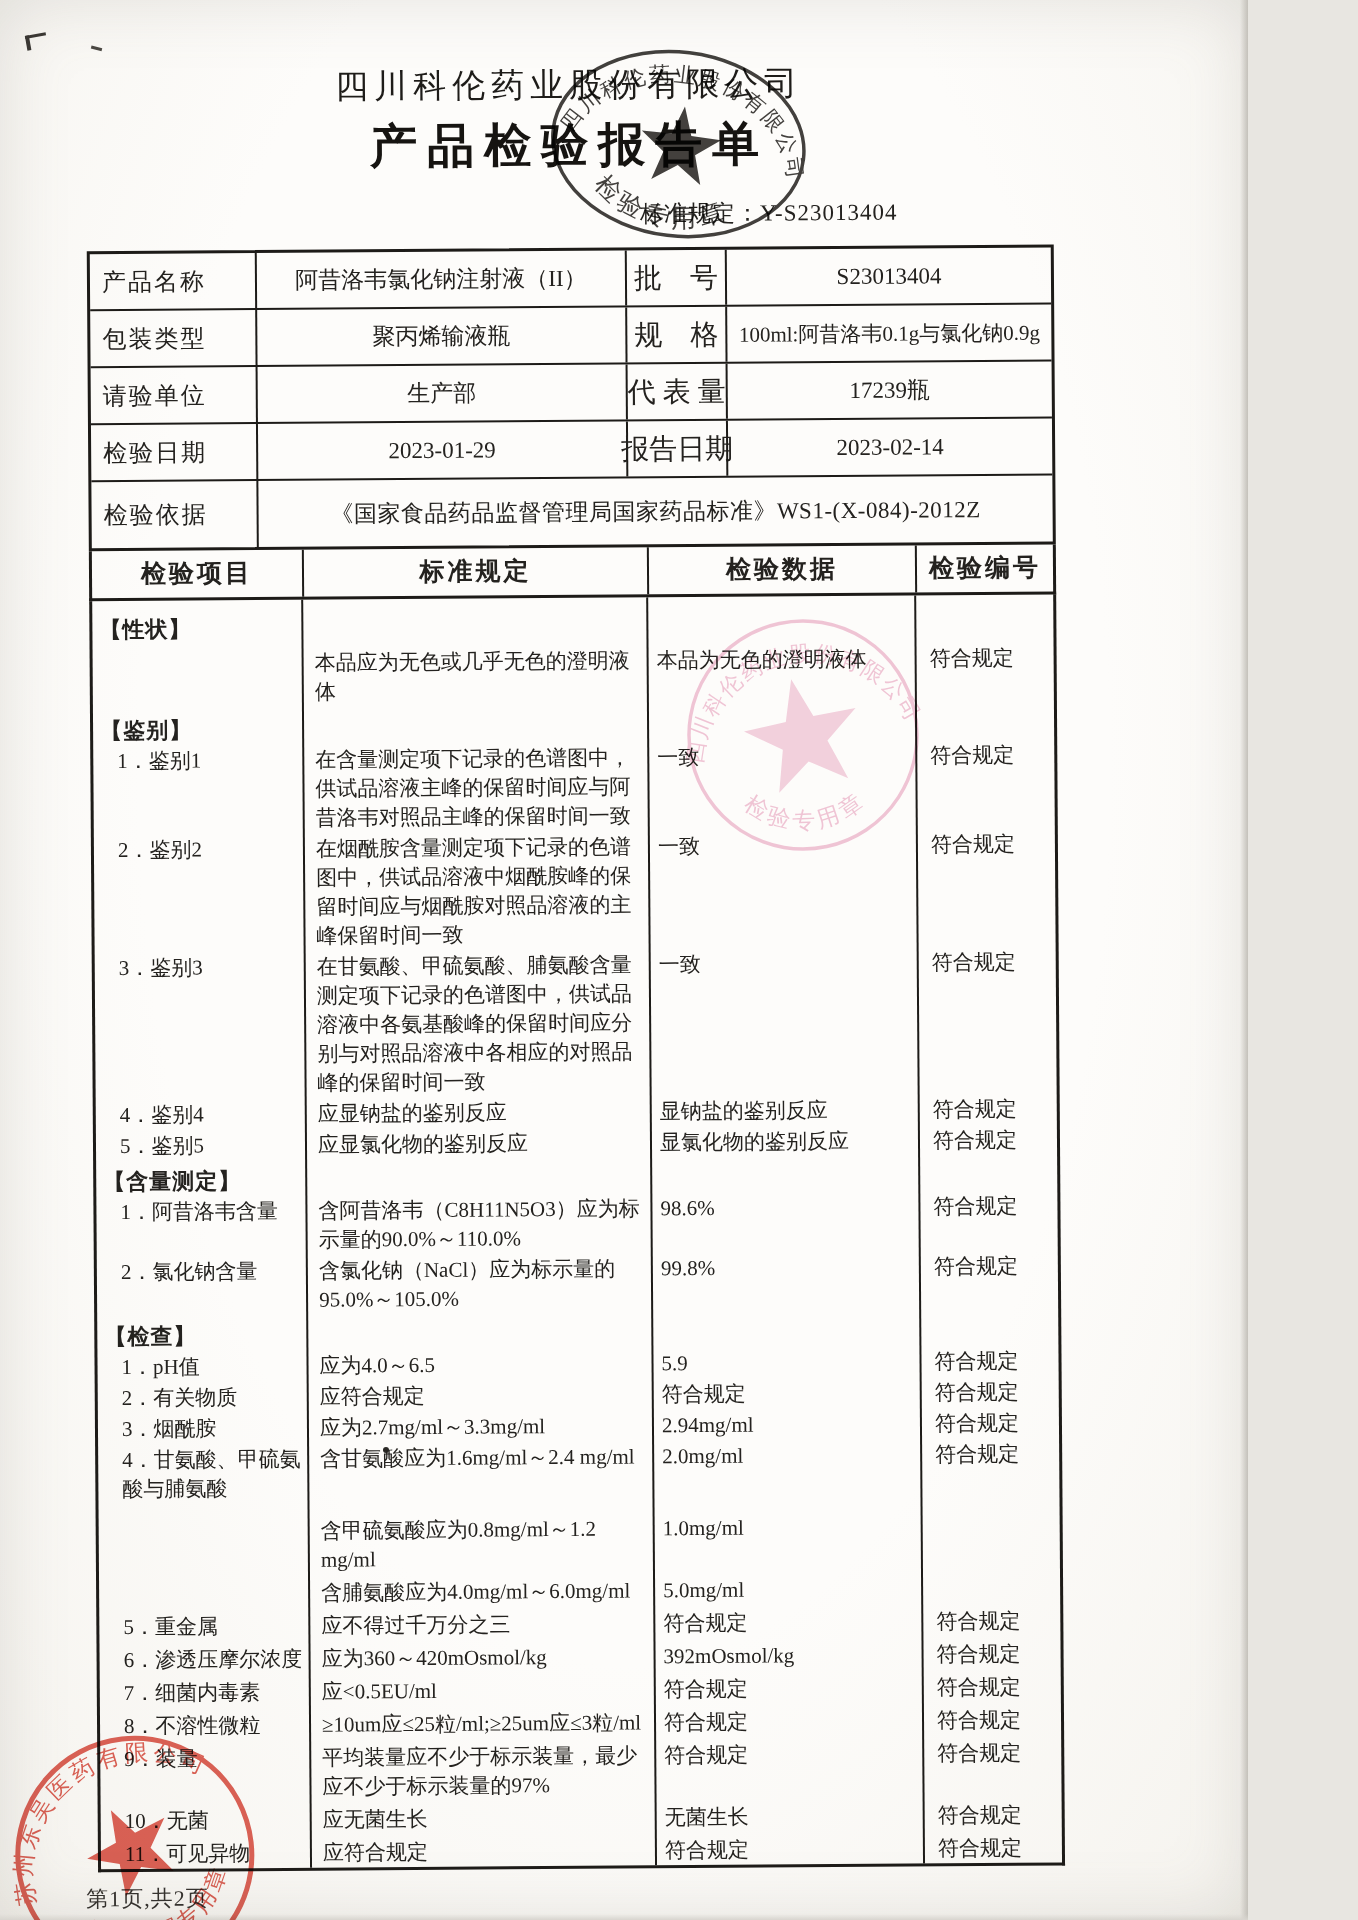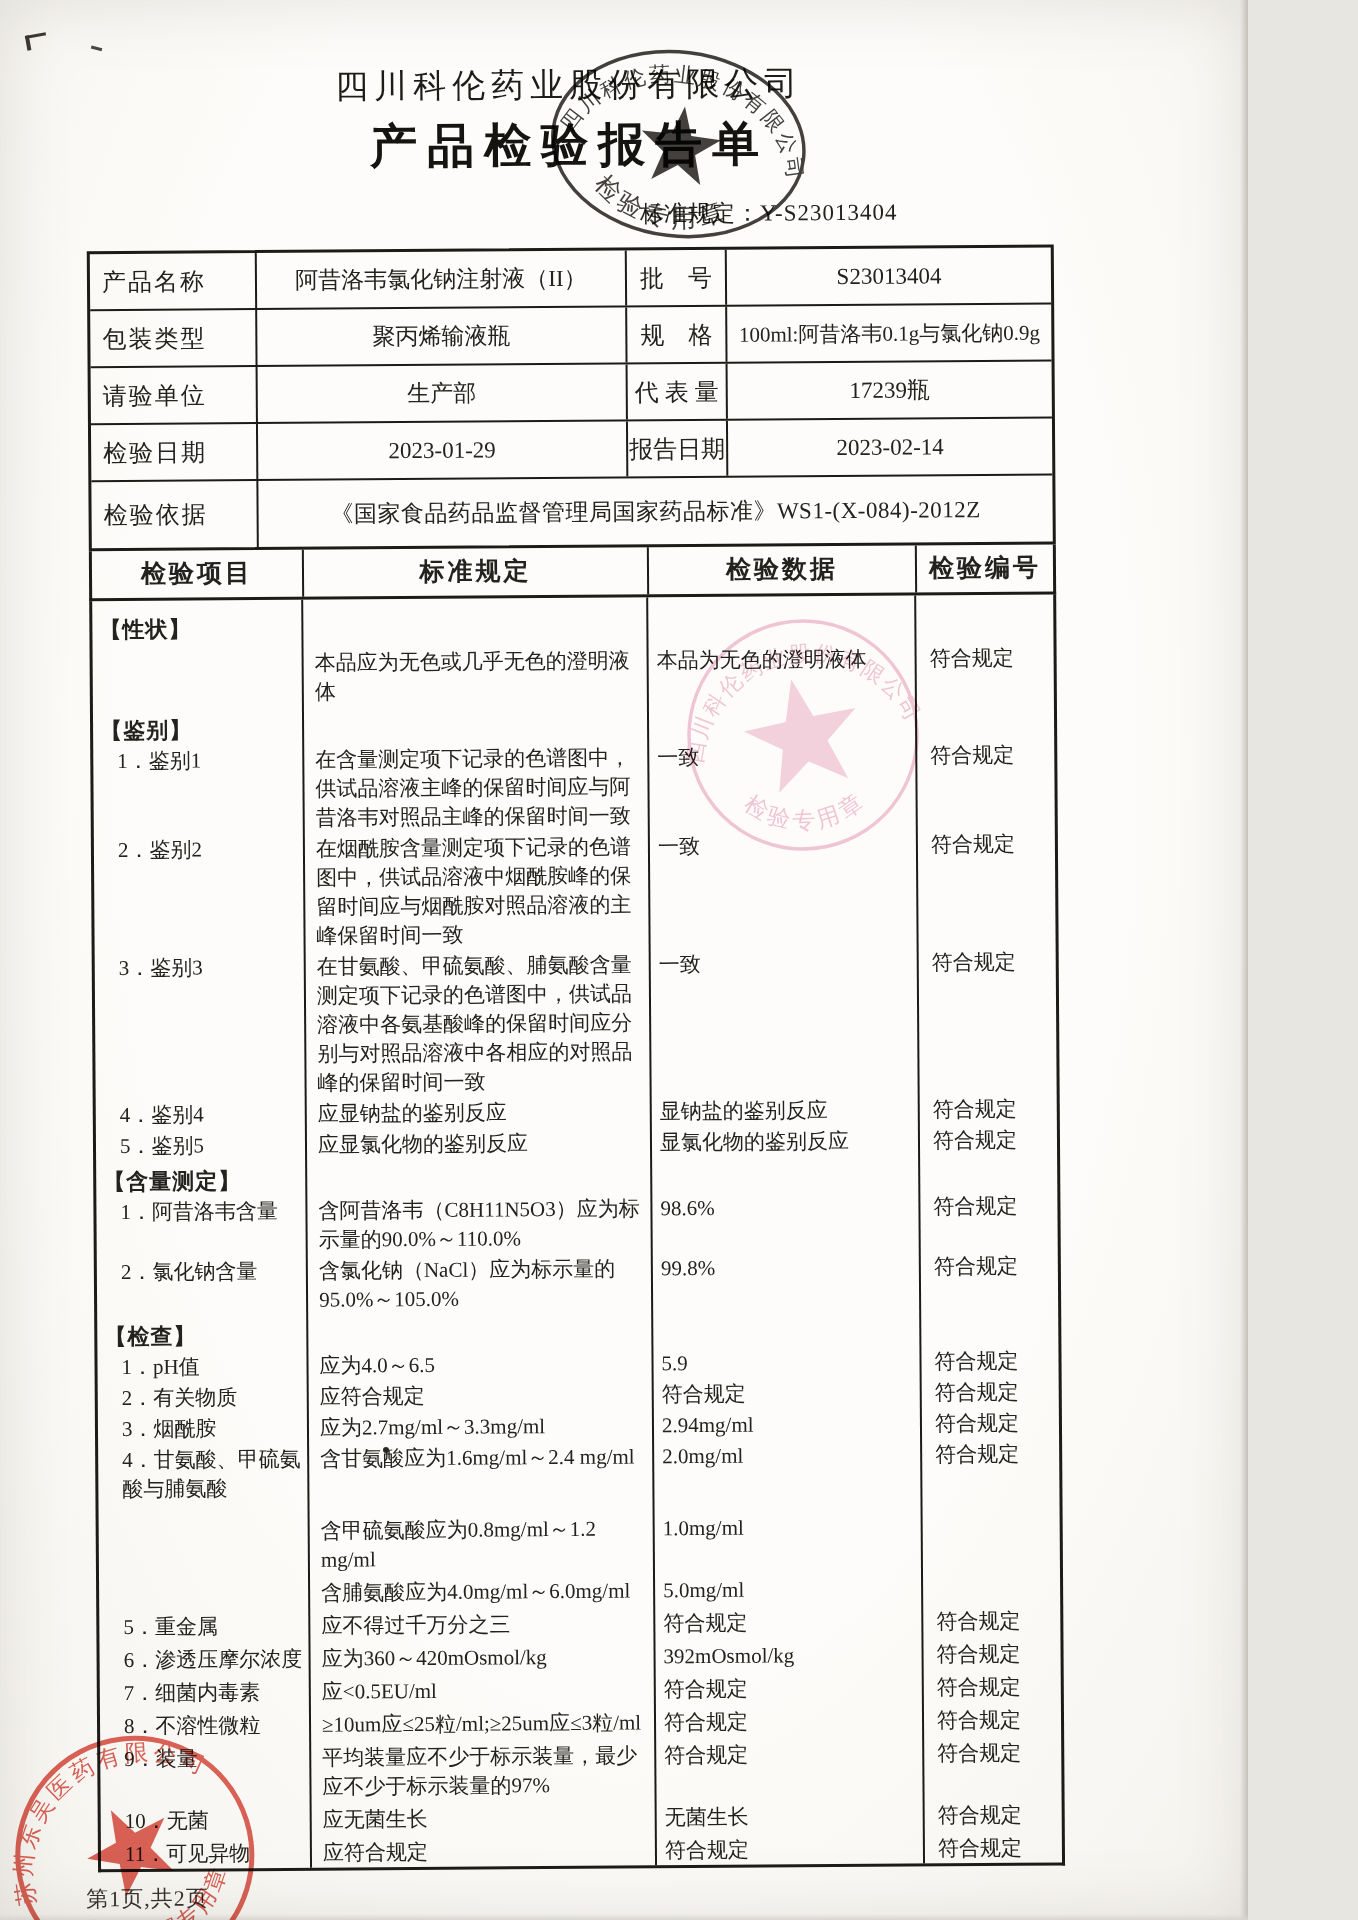--- a/index.html
+++ b/index.html
@@ -30,21 +30,21 @@
   .company{text-align:center;font-size:33px;letter-spacing:6px;margin-bottom:6px;color:#1e1c19;}
   .title{text-align:center;font-size:47px;font-weight:700;letter-spacing:10px;margin-bottom:22px;color:#161411;}
   .report-no{text-align:right;padding-right:156px;font-size:23px;letter-spacing:1px;margin-bottom:18px;}
   .info-table{border:3px solid #1d1b18;}
   .info-row{display:grid;grid-template-columns:165px 370px 100px 1fr;min-height:55px;}
   .info-row + .info-row{border-top:2px solid #1d1b18;}
   .info-row.basis{grid-template-columns:165px 1fr;min-height:66px;}
   .ic{display:flex;align-items:center;white-space:pre;}
   .ic + .ic{border-left:2px solid #1d1b18;}
   .ic.label{padding-left:12px;font-size:24px;letter-spacing:2px;}
-  .ic.label2{justify-content:center;padding:0 4px;font-size:24px;}
+  .ic.label2{justify-content:center;padding:0 4px;font-size:28px;}
   .ic.value{justify-content:center;font-size:23px;text-align:center;}
   .ic.value.tight{font-size:21px;}
   .ic.value.basis-value{font-size:23px;letter-spacing:.5px;}
 
   .thead{display:grid;grid-template-columns:210px 345px 268px 1fr;
     border:3px solid #1d1b18;border-top:none;height:47px;}
   .th{text-align:center;line-height:45px;font-weight:700;font-size:25px;
     font-family:"Liberation Sans","DejaVu Sans",sans-serif;letter-spacing:3px;}
   .th + .th{border-left:2px solid #1d1b18;}
 

